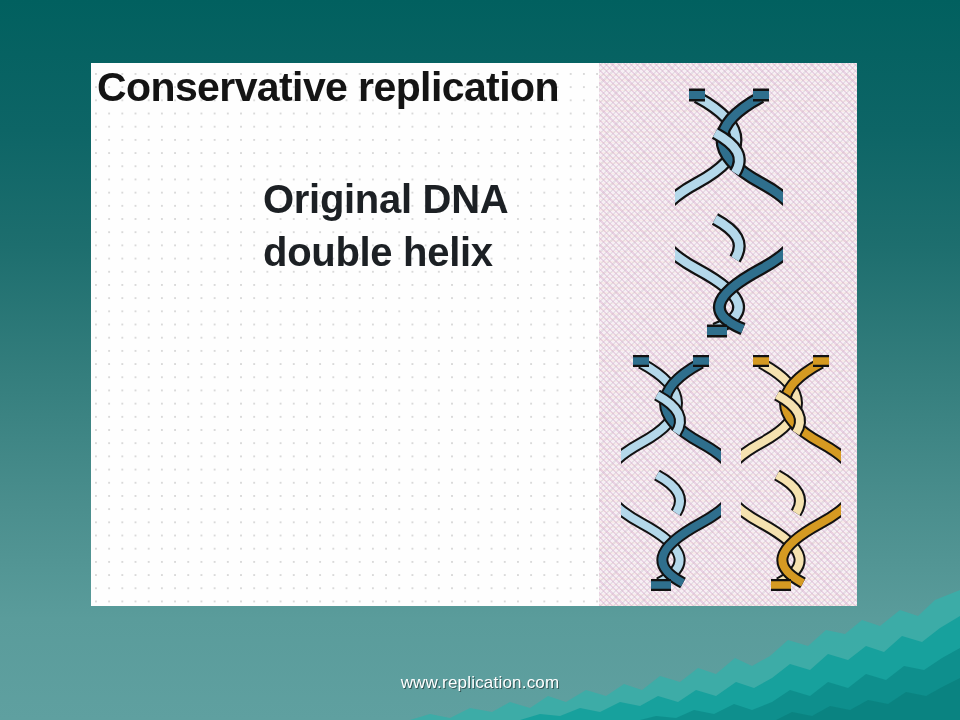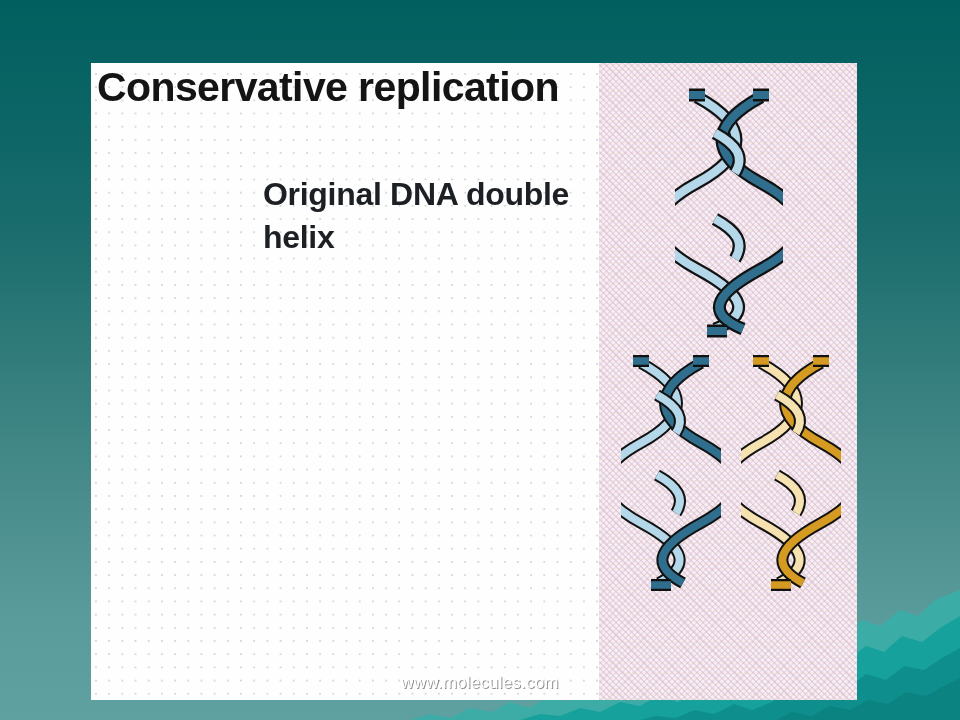--- a/index.html
+++ b/index.html
@@ -24,21 +24,21 @@
   }
 
   
   #bottom-decor{
     position:absolute; left:0; bottom:0; width:960px; height:150px;
   }
 
   
   #content-panel{
     position:absolute;
-    left:91px; top:63px; width:766px; height:637px;
+    left:91px; top:63px; width:766px; height:543px;
     background:#ffffff;
     overflow:hidden;
     display:flex;
     align-items:center;
   }
 
   
   #text-area{
     position:relative;
     width:508px; height:100%;
@@ -69,21 +69,21 @@
     font-size:41px;
     font-weight:600;
     letter-spacing:-0.6px;
     color:#141414;
     line-height:1.08;
     white-space:nowrap;
   }
   .body-block{
     position:absolute;
     color:#1c2024;
-    font-size:32px;
+    font-size:40px;
     font-weight:600;
     letter-spacing:-0.3px;
     line-height:1.33;
   }
   #block-original{ left:172px; top:110px; width:330px; }
   #block-after   { left:172px; top:312px; width:330px; }
 
   
   #watermark{
     position:absolute;
@@ -206,13 +206,13 @@
         <path d="M72,12 L88,12" stroke="#121212" stroke-width="12"></path>
         <path d="M72,12 L88,12" stroke="#d59a22" stroke-width="7.5"></path>
         <path d="M30,236 L50,236" stroke="#121212" stroke-width="12"></path>
         <path d="M30,236 L50,236" stroke="#d59a22" stroke-width="7.5"></path>
       </g>
     </svg>
 
   </div>
 </div>
 
-<div id="watermark">www.molecules.com</div>
+<div id="watermark">www.replication.com</div>
 
 </body></html>

